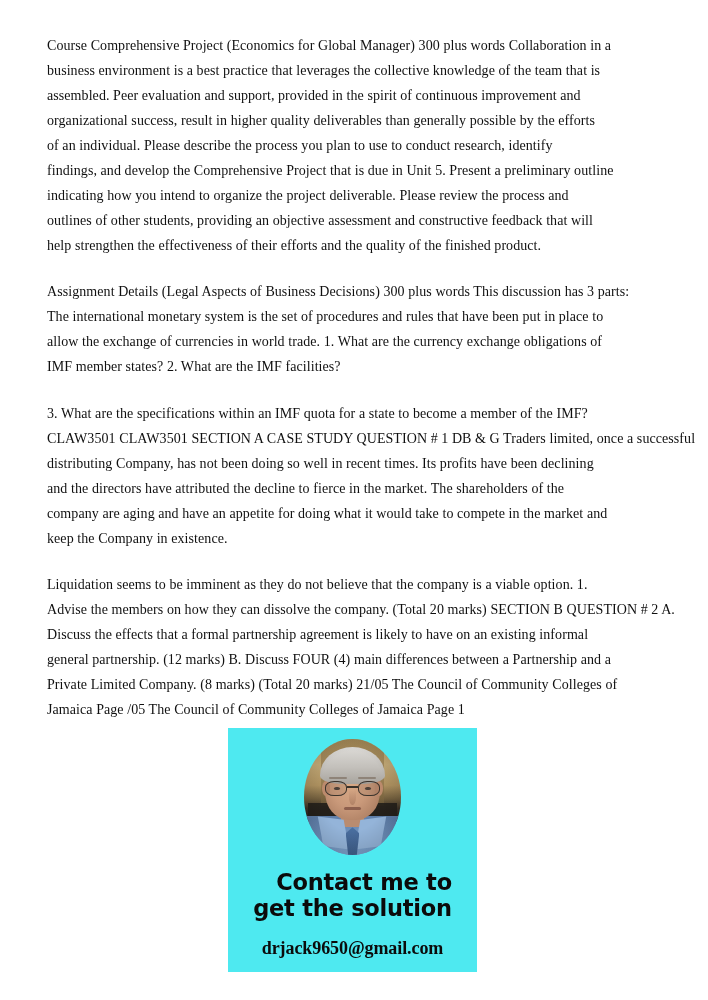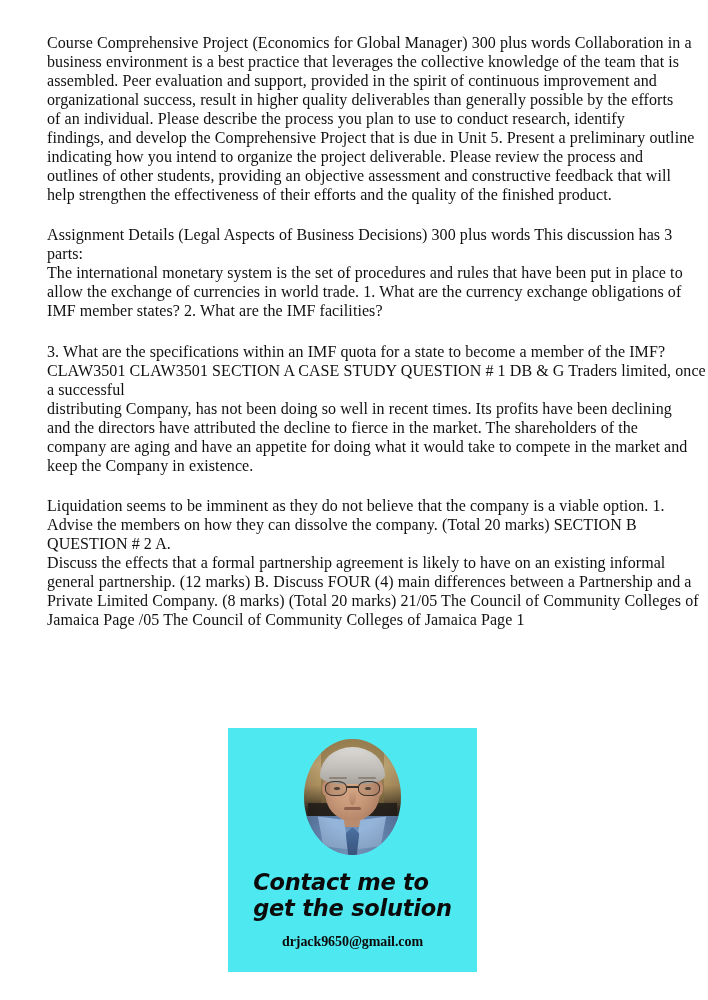--- a/index.html
+++ b/index.html
@@ -25,22 +25,22 @@
   }
 
   #document-body {
     position: absolute;
     left: 47px;
     top: 33px;
     width: 661px;
   }
 
   .doc-paragraph {
-    font-size: 16px;
-    line-height: 19px;
+    font-size: 14px;
+    line-height: 25px;
     color: #101010;
     letter-spacing: 0.005em;
     white-space: pre-line;
     margin: 0 0 21.3px 0;
     text-rendering: optimizeLegibility;
   }
   .doc-paragraph:last-child { margin-bottom: 4px; }
 
   
   #contact-banner {
@@ -226,31 +226,30 @@
     background: radial-gradient(ellipse 62% 62% at 50% 45%, rgba(0,0,0,0) 55%, rgba(0,0,0,0.16) 100%);
   }
 
   #banner-heading {
     margin-top: 14px;
     font-family: "DejaVu Sans", "Liberation Sans", sans-serif;
     font-weight: bold;
     font-size: 22.5px;
     line-height: 26px;
     color: #0b0b0b;
-    text-align: left;
+    text-align: right;
     letter-spacing: -0.01em;
     white-space: pre-line;
-    font-style: italic;
   }
 
   #banner-email {
-    margin-top: 9px;
+    margin-top: 16px;
     font-family: "Liberation Serif", "DejaVu Serif", serif;
     font-weight: bold;
-    font-size: 14px;
+    font-size: 18px;
     line-height: 23px;
     color: #0b0b0b;
     text-align: center;
     letter-spacing: -0.005em;
   }
 </style>
 </head>
 <body>
 
 <div id="document-page">

